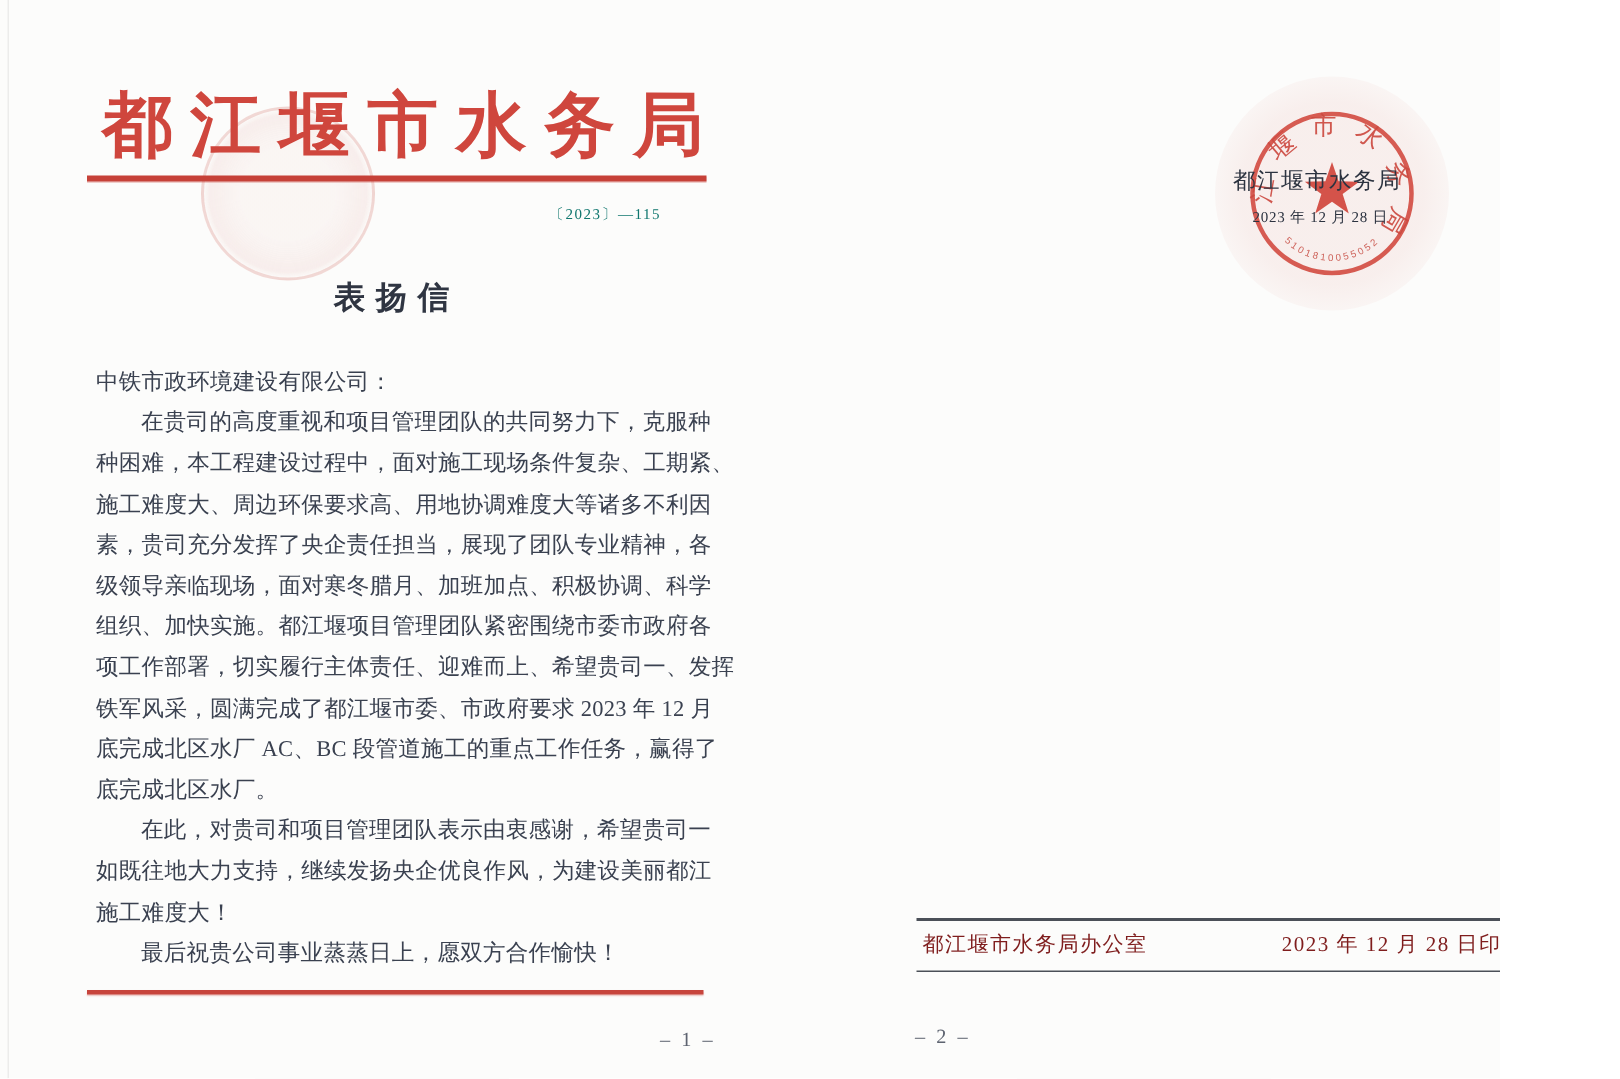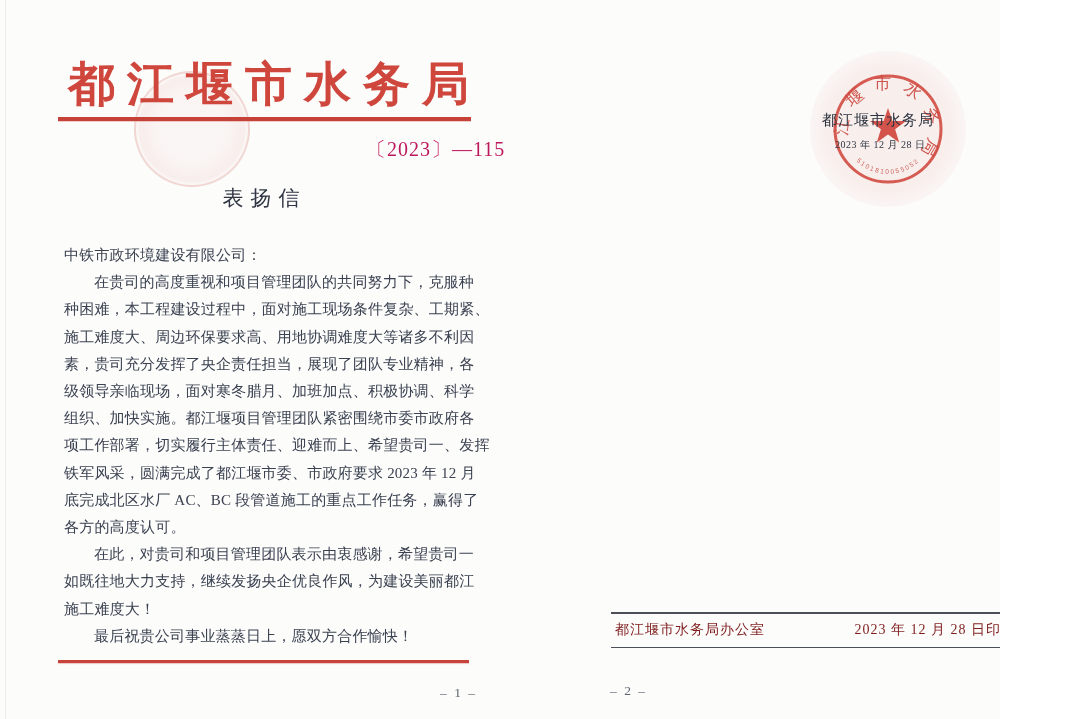--- a/index.html
+++ b/index.html
@@ -15,24 +15,24 @@
   .bleed{
     position:absolute;left:134px;top:71px;width:112px;height:112px;border-radius:50%;
     border:2px solid rgba(226,167,159,.42);
     background:radial-gradient(circle, rgba(235,190,183,.10) 40%, rgba(235,190,183,.22) 66%, transparent 72%);
   }
   .masthead{
     position:absolute;left:68px;top:57px;width:430px;white-space:nowrap;
     font-size:47px;font-weight:700;color:#cf463d;letter-spacing:12px;line-height:1.15;
   }
   .rule-red-top{position:absolute;left:58px;top:117px;width:413px;height:4px;background:#c64138;box-shadow:0 1px 0 rgba(198,65,56,.25);}
-  .docno{position:absolute;left:366px;top:136px;font-size:20px;color:#be185d;letter-spacing:1px;white-space:nowrap;}
+  .docno{position:absolute;left:366px;top:136px;font-size:10px;color:#0f766e;letter-spacing:1px;white-space:nowrap;}
   .title{
     position:absolute;left:58px;top:184px;width:413px;text-align:center;
-    font-size:21px;font-weight:400;color:#2f3542;letter-spacing:7px;
+    font-size:21px;font-weight:700;color:#2f3542;letter-spacing:7px;
   }
   .body-block{position:absolute;left:64px;top:242px;width:410px;font-size:15px;line-height:27.2px;color:#3a4150;letter-spacing:0.2px;}
   .bl{white-space:nowrap;}
   .bl.ind{text-indent:30px;}
   .rule-red-bottom{position:absolute;left:58px;top:660px;width:411px;height:3px;background:#c7443c;box-shadow:0 1px 1px rgba(199,68,60,.3);}
   .pageno{position:absolute;color:#5d6370;font-size:13.5px;letter-spacing:2px;white-space:nowrap;}
   .pageno.p1{left:440px;top:685px;}
   .pageno.p2{left:610px;top:683px;}
 
   
@@ -71,21 +71,21 @@
       <div class="bl">中铁市政环境建设有限公司：</div>
       <div class="bl ind">在贵司的高度重视和项目管理团队的共同努力下，克服种</div>
       <div class="bl">种困难，本工程建设过程中，面对施工现场条件复杂、工期紧、</div>
       <div class="bl">施工难度大、周边环保要求高、用地协调难度大等诸多不利因</div>
       <div class="bl">素，贵司充分发挥了央企责任担当，展现了团队专业精神，各</div>
       <div class="bl">级领导亲临现场，面对寒冬腊月、加班加点、积极协调、科学</div>
       <div class="bl">组织、加快实施。都江堰项目管理团队紧密围绕市委市政府各</div>
       <div class="bl">项工作部署，切实履行主体责任、迎难而上、希望贵司一、发挥</div>
       <div class="bl">铁军风采，圆满完成了都江堰市委、市政府要求 2023 年 12 月</div>
       <div class="bl">底完成北区水厂 AC、BC 段管道施工的重点工作任务，赢得了</div>
-      <div class="bl">各方的高度认可。</div>
+      <div class="bl">底完成北区水厂。</div>
       <div class="bl ind">在此，对贵司和项目管理团队表示由衷感谢，希望贵司一</div>
       <div class="bl">如既往地大力支持，继续发扬央企优良作风，为建设美丽都江</div>
       <div class="bl">施工难度大！</div>
       <div class="bl ind">最后祝贵公司事业蒸蒸日上，愿双方合作愉快！</div>
     </div>
 
     <div class="rule-red-bottom"></div>
     <div class="pageno p1">– 1 –</div>
   </div>
 

